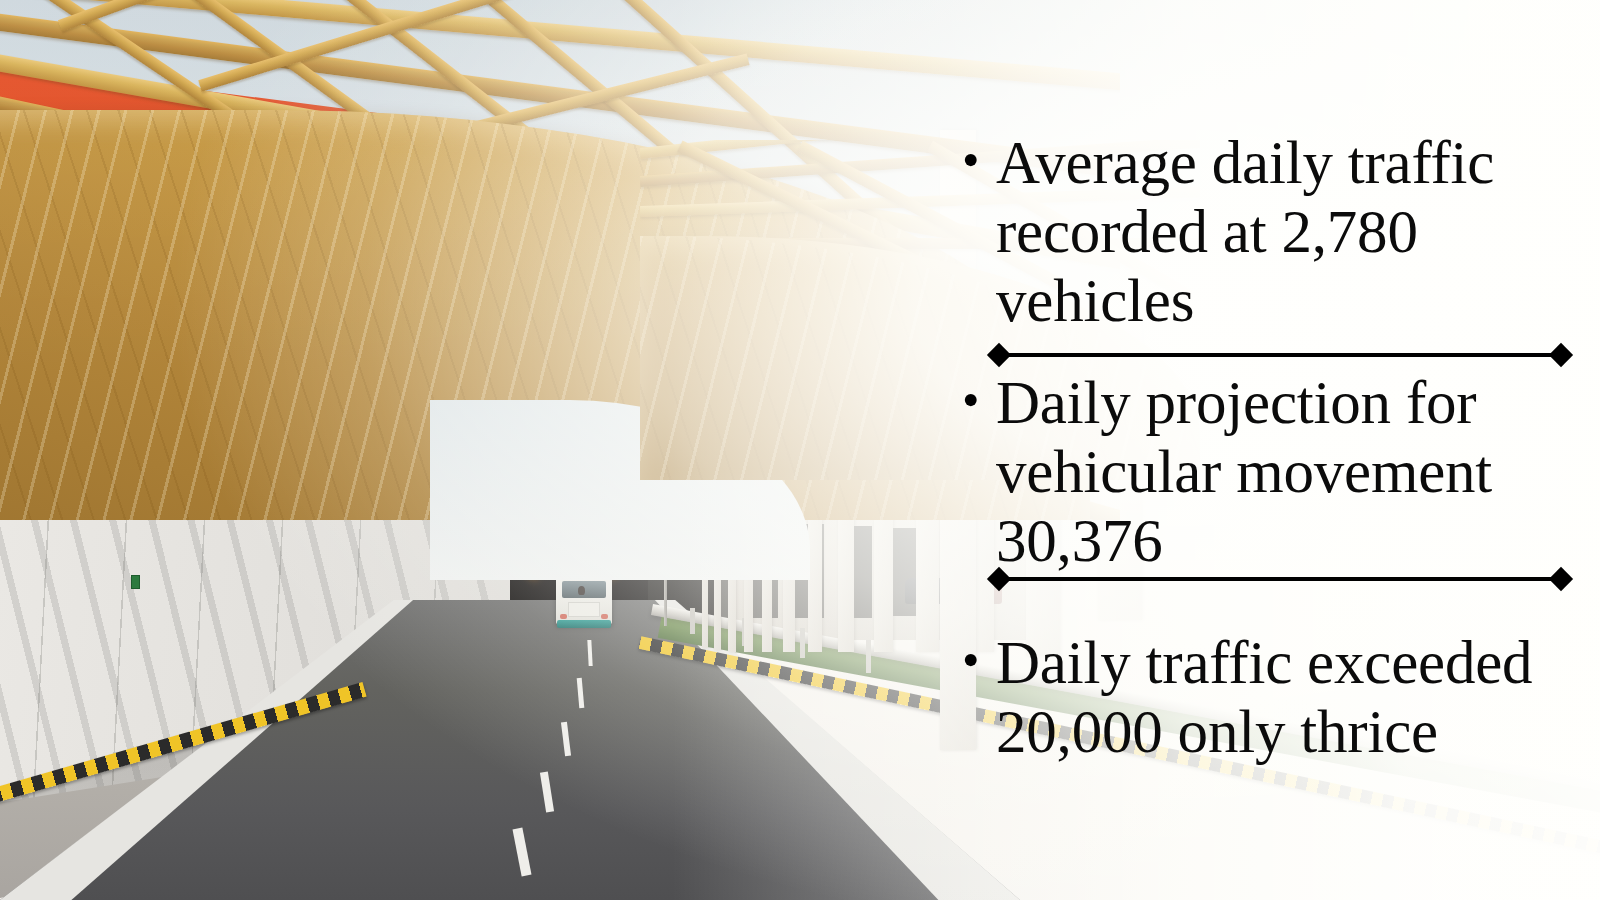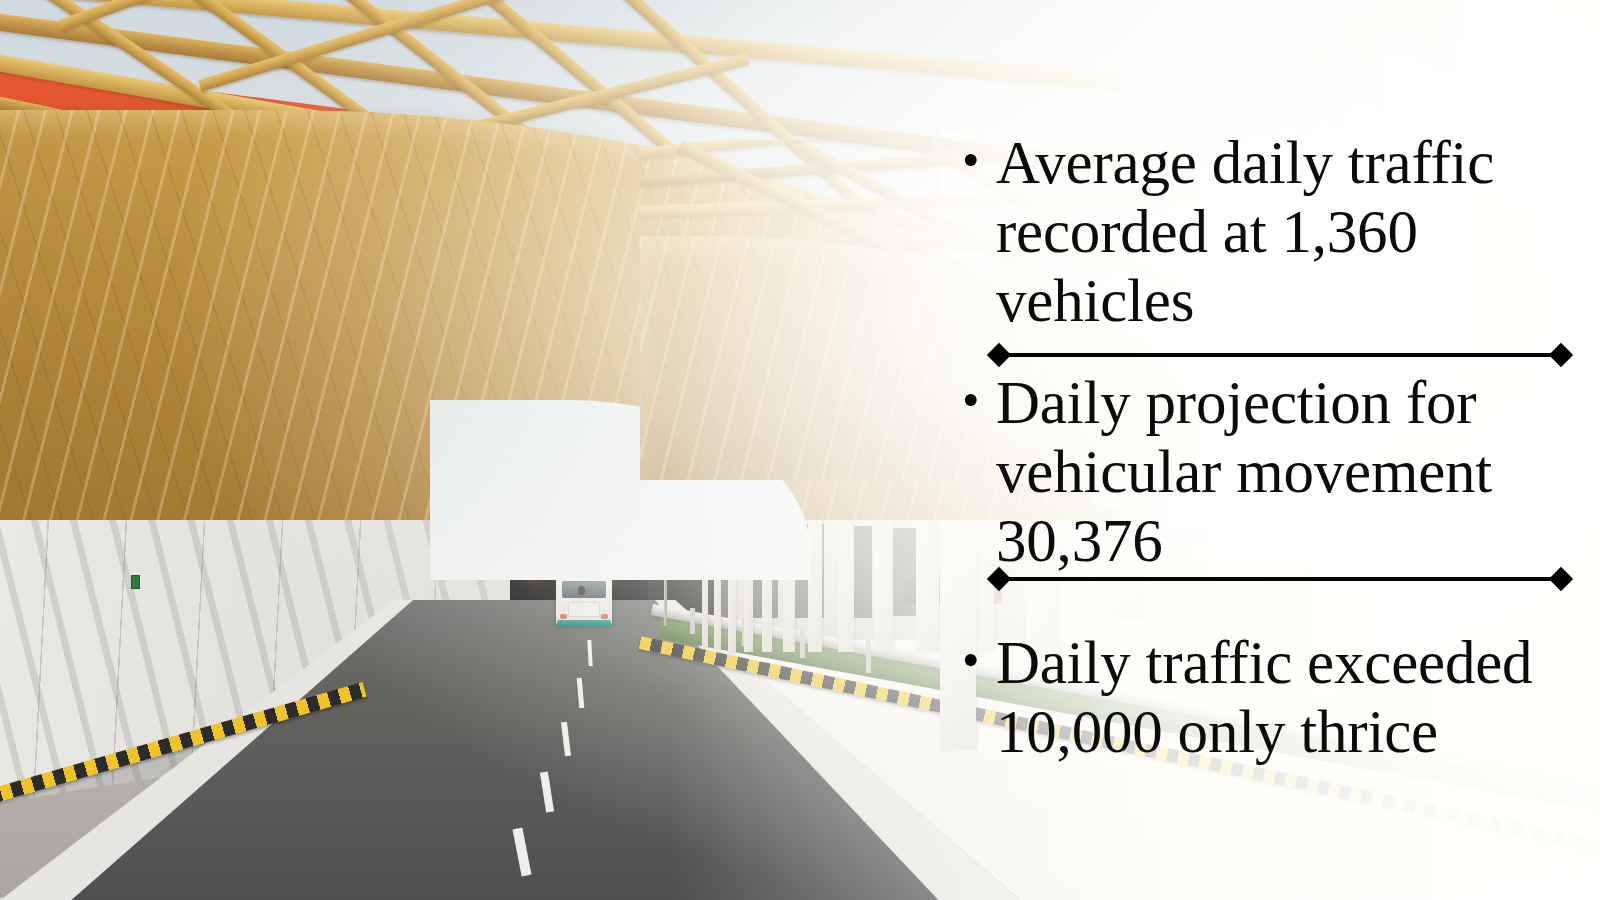--- a/index.html
+++ b/index.html
@@ -462,21 +462,21 @@
     </div>
 
     <div class="haze"></div>
     <div class="haze-bottom"></div>
   </div>
 
   <div id="overlay">
 
     <div class="bullet-block" id="b1">
       <span class="bullet-dot">•</span>
-      <span class="bullet-text">Average daily traffic recorded at 1,360 vehicles</span>
+      <span class="bullet-text">Average daily traffic recorded at 2,780 vehicles</span>
     </div>
 
     <div class="rule" id="r1">
       <span class="dia l"></span>
       <span class="bar"></span>
       <span class="dia r"></span>
     </div>
 
     <div class="bullet-block" id="b2">
       <span class="bullet-dot">•</span>
@@ -484,17 +484,17 @@
     </div>
 
     <div class="rule" id="r2">
       <span class="dia l"></span>
       <span class="bar"></span>
       <span class="dia r"></span>
     </div>
 
     <div class="bullet-block" id="b3">
       <span class="bullet-dot">•</span>
-      <span class="bullet-text">Daily traffic exceeded 10,000 only thrice</span>
+      <span class="bullet-text">Daily traffic exceeded 20,000 only thrice</span>
     </div>
 
   </div>
 </div>
 
 </body></html>

